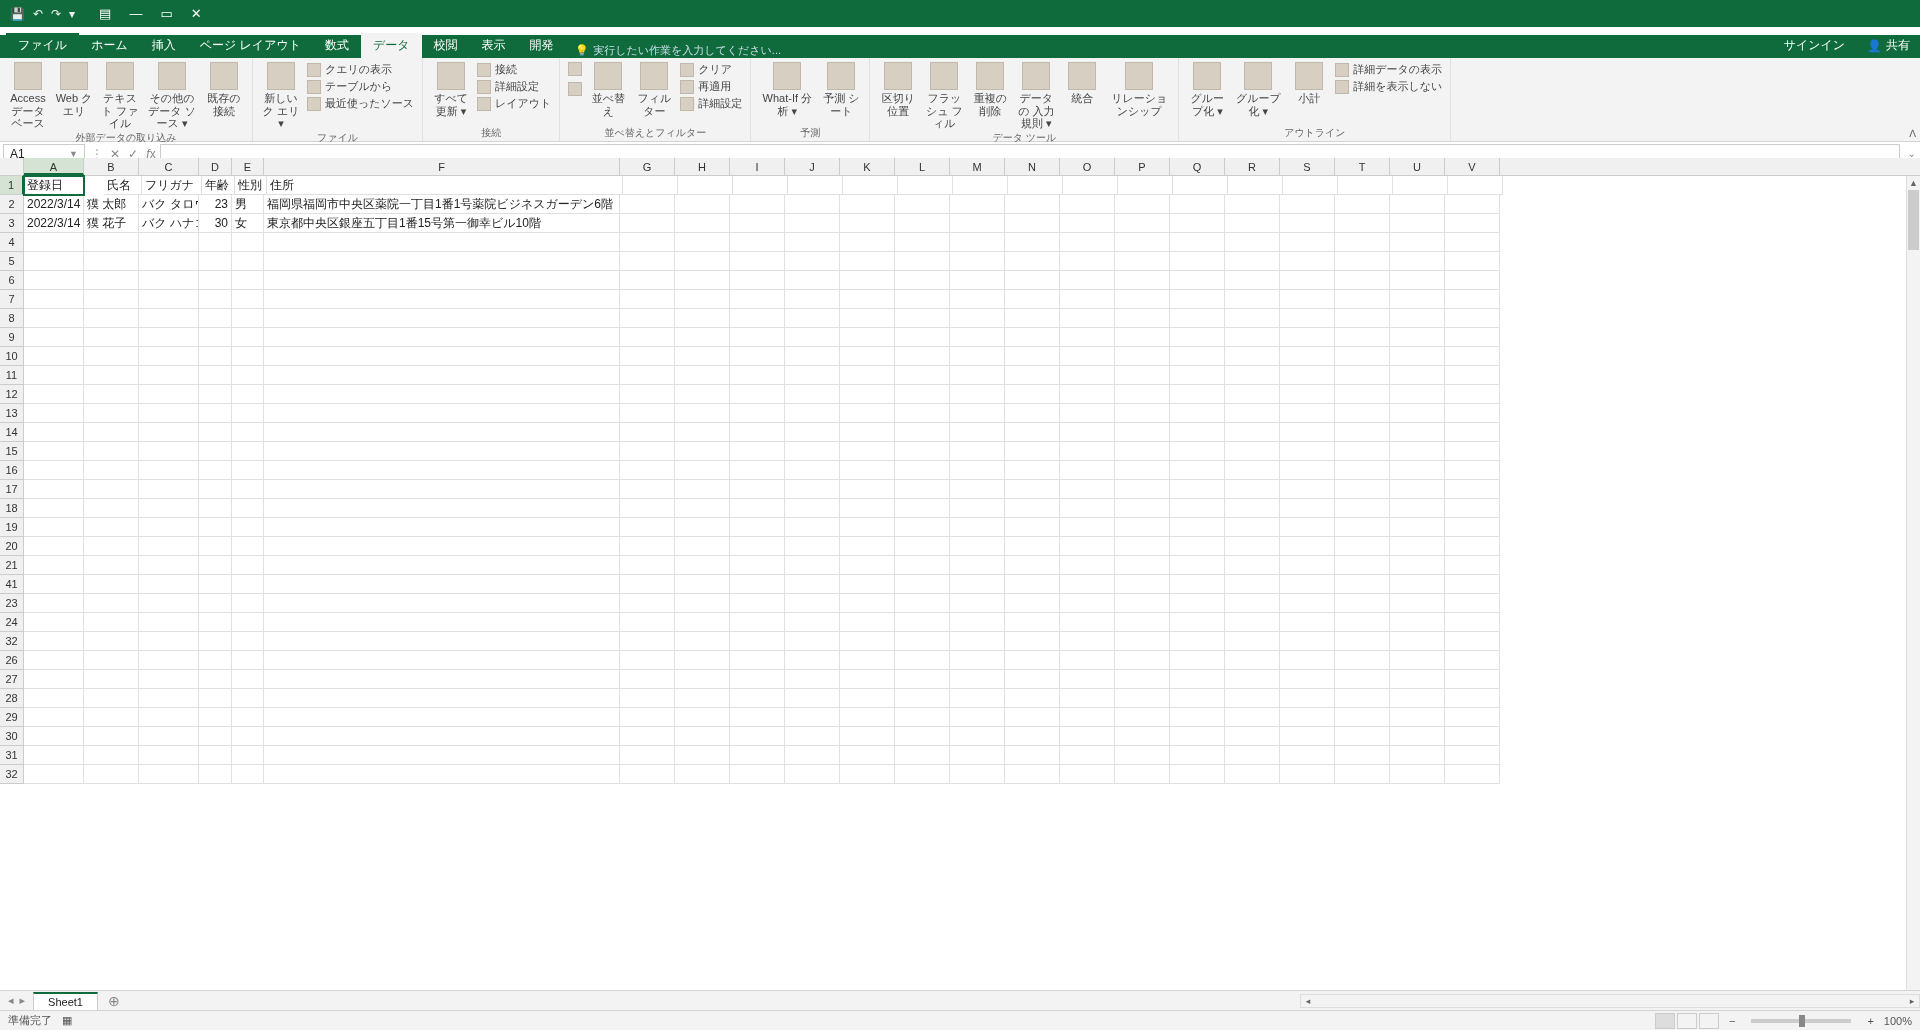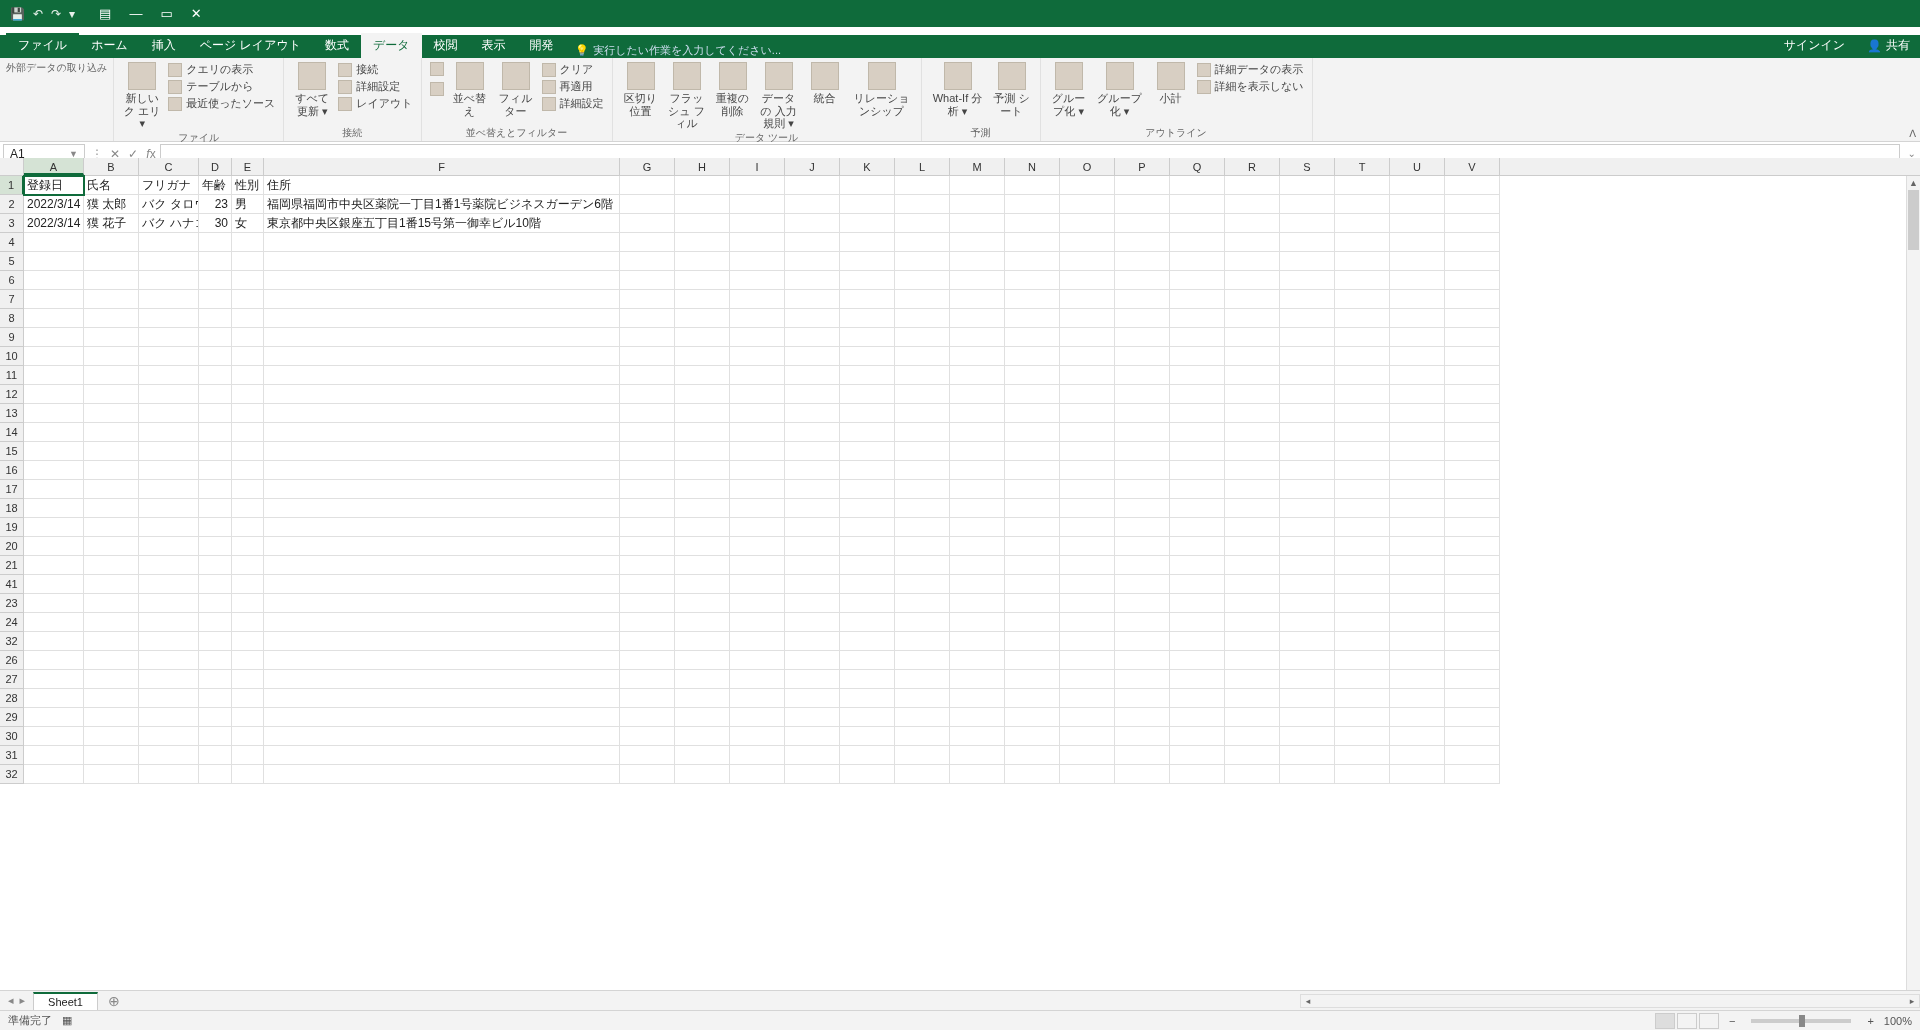--- a/index.html
+++ b/index.html
@@ -116,20 +116,47 @@
   <div class="spacer"></div>
   <div class="signin">サインイン</div>
   <div class="share">
     <span>👤</span>
     <span>共有</span>
   </div>
 </div>
 
 <div class="ribbon">
   <div class="group">
+    <div class="top">
+      <div class="bigbtn">
+          <div class="ic"></div>
+          <span>Access
+データベース</span>
+        </div>
+      <div class="bigbtn">
+          <div class="ic"></div>
+          <span>Web
+クエリ</span>
+        </div>
+      <div class="bigbtn">
+          <div class="ic"></div>
+          <span>テキスト
+ファイル</span>
+        </div>
+      <div class="bigbtn" style="width:56px">
+          <div class="ic"></div>
+          <span>その他の
+データ ソース ▾</span>
+        </div>
+      <div class="bigbtn">
+          <div class="ic"></div>
+          <span>既存の
+接続</span>
+        </div>
+    </div>
     <div class="label">外部データの取り込み</div>
   </div>
 
   <div class="group">
     <div class="top">
       <div class="bigbtn">
           <div class="ic"></div>
           <span>新しいク
 エリ ▾</span>
         </div>
@@ -207,20 +234,36 @@
             <div class="ic"></div>
             <span>詳細設定</span>
           </div>
       </div>
     </div>
     <div class="label">並べ替えとフィルター</div>
   </div>
 
   <div class="group">
     <div class="top">
+      <div class="bigbtn" style="width:60px">
+          <div class="ic"></div>
+          <span>What-If 分析
+▾</span>
+        </div>
+      <div class="bigbtn">
+          <div class="ic"></div>
+          <span>予測
+シート</span>
+        </div>
+    </div>
+    <div class="label">予測</div>
+  </div>
+
+  <div class="group">
+    <div class="top">
       <div class="bigbtn">
           <div class="ic"></div>
           <span>区切り位置</span>
         </div>
       <div class="bigbtn">
           <div class="ic"></div>
           <span>フラッシュ
 フィル</span>
         </div>
       <div class="bigbtn">
@@ -236,36 +279,20 @@
       <div class="bigbtn">
           <div class="ic"></div>
           <span>統合</span>
         </div>
       <div class="bigbtn" style="width:66px">
           <div class="ic"></div>
           <span>リレーションシップ</span>
         </div>
     </div>
     <div class="label">データ ツール</div>
-  </div>
-
-  <div class="group">
-    <div class="top">
-      <div class="bigbtn" style="width:60px">
-          <div class="ic"></div>
-          <span>What-If 分析
-▾</span>
-        </div>
-      <div class="bigbtn">
-          <div class="ic"></div>
-          <span>予測
-シート</span>
-        </div>
-    </div>
-    <div class="label">予測</div>
   </div>
 
   <div class="group">
     <div class="top">
       <div class="bigbtn">
           <div class="ic"></div>
           <span>グループ化
 ▾</span>
         </div>
       <div class="bigbtn" style="width:54px">
@@ -331,21 +358,21 @@
         <div class="ch" style="width: 55px;">S</div>
         <div class="ch" style="width: 55px;">T</div>
         <div class="ch" style="width: 55px;">U</div>
         <div class="ch" style="width: 55px;">V</div>
       </div>
   </div>
   <div class="rows" id="rows">
       <div class="row">
         <div class="rh sel">1</div>
         <div class="cell active" style="width: 60px;">登録日</div>
-        <div class="cell" style="width: 55px;">氏名</div>
+        <div class="cell" style="width: 38px; margin-left: 20px;">氏名</div>
         <div class="cell" style="width: 60px;">フリガナ</div>
         <div class="cell" style="width: 33px;">年齢</div>
         <div class="cell" style="width: 32px;">性別</div>
         <div class="cell" style="width: 356px;">住所</div>
         <div class="cell" style="width: 55px;"></div>
         <div class="cell" style="width: 55px;"></div>
         <div class="cell" style="width: 55px;"></div>
         <div class="cell" style="width: 55px;"></div>
         <div class="cell" style="width: 55px;"></div>
         <div class="cell" style="width: 55px;"></div>

